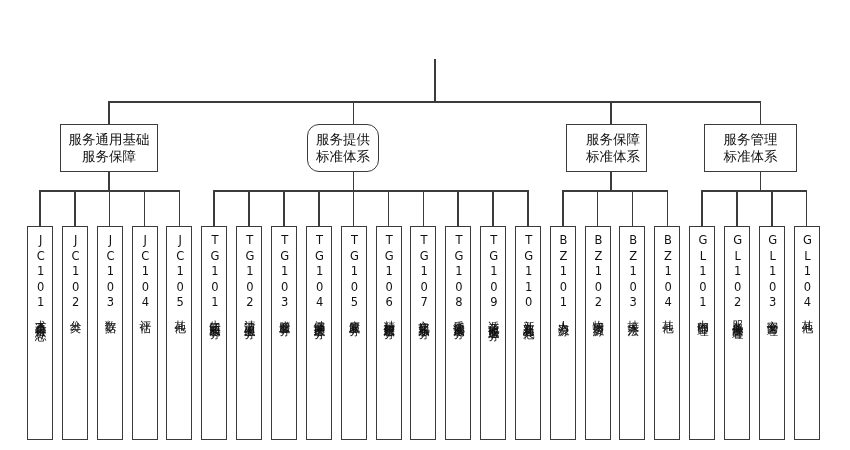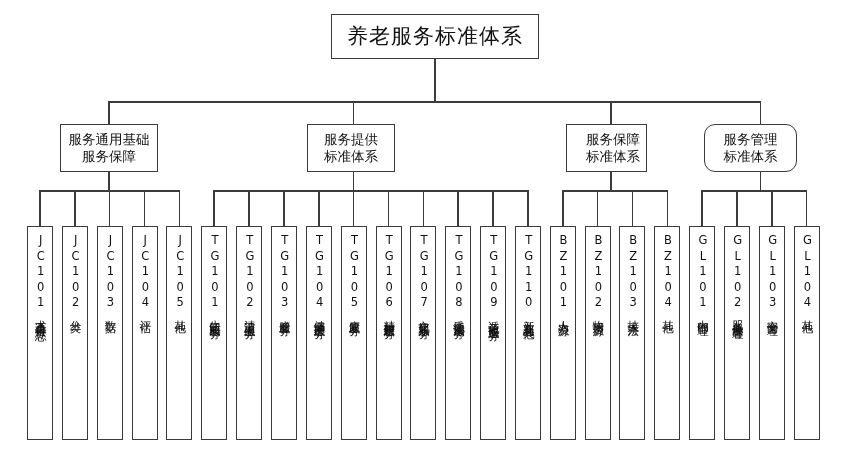--- a/index.html
+++ b/index.html
@@ -71,41 +71,38 @@
     background: #3b3b3b;
   }
   .line.v { width: 1.6px; }
   .line.h { height: 1.6px; }
 </style>
 </head>
 <body>
 
 <div id="chart-root">
 
-  <div class="node root">
-    <span>养老服务标准体系</span>
-  </div>
 
   <div class="line v" style="left:434.2px; top:59px; height:43px;"></div>
 
   <div class="line h" style="left:108px; top:101.4px; width:652px;"></div>
 
   <div class="node l2" style="left:60px; width:98px;">
     <span class="l2-text">服务通用基础
 服务保障</span>
   </div>
-  <div class="node l2" style="left:307px; width:88px;">
+  <div class="node l2" style="left:307px; width:72px;border-radius:12px;">
     <span class="l2-text">服务提供
 标准体系</span>
   </div>
   <div class="node l2" style="left:566px; width:81px;padding-left:13px;">
     <span class="l2-text">服务保障
 标准体系</span>
   </div>
-  <div class="node l2" style="left:704px; width:93px;border-radius:11px;">
+  <div class="node l2" style="left:704px; width:93px;">
     <span class="l2-text">服务管理
 标准体系</span>
   </div>
 
   <div class="line v" style="left:108.2px; top:101.4px; height:23px;"></div>
   <div class="line v" style="left:352.7px; top:101.4px; height:23px;"></div>
   <div class="line v" style="left:610.2px; top:101.4px; height:23px;"></div>
   <div class="line v" style="left:759.7px; top:101.4px; height:23px;"></div>
 
   <div class="line v" style="left:108.2px; top:172px; height:18px;"></div>

